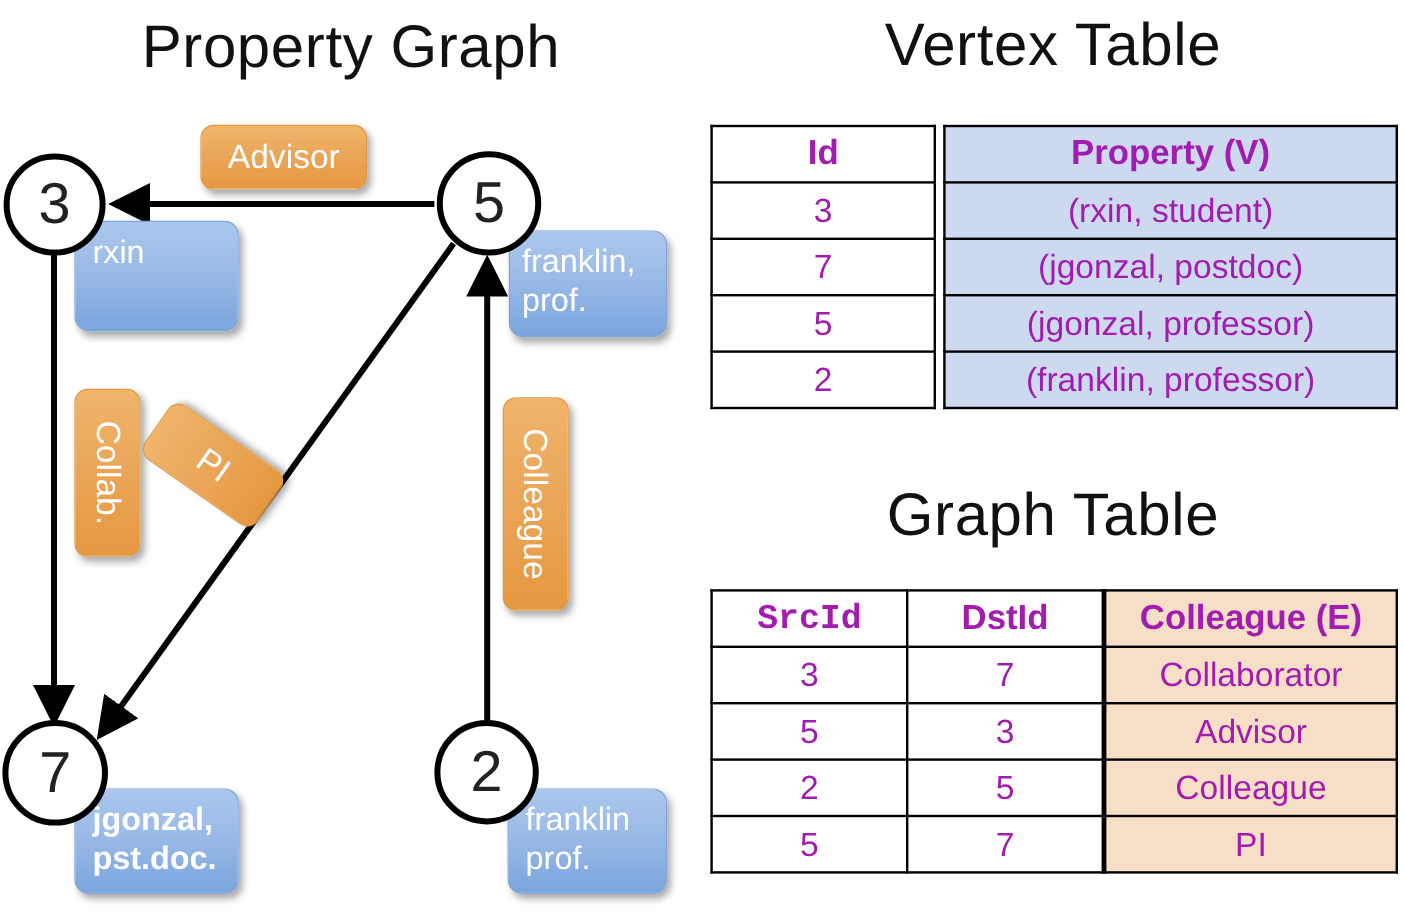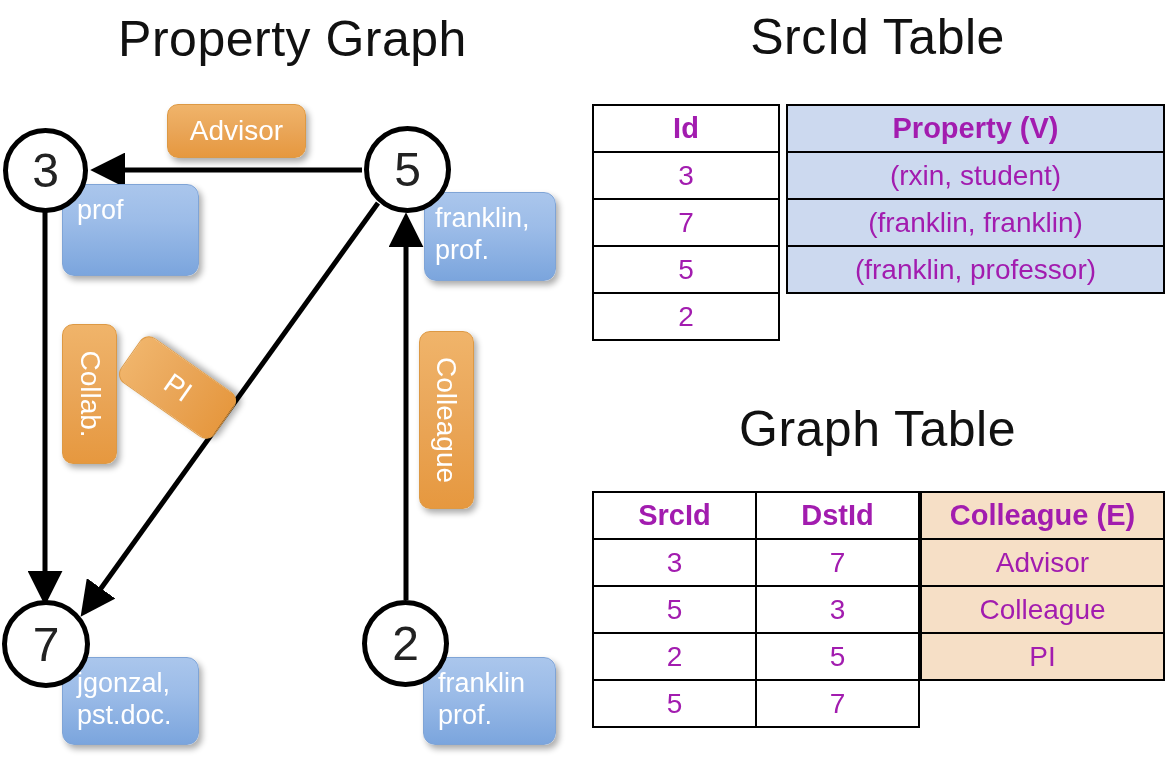--- a/index.html
+++ b/index.html
@@ -69,21 +69,21 @@
   .blue-col{background:#ccd9ef;margin-top:16px;}
   .peach-col{background:#f6dfc6;}
   .white-col{background:#ffffff;}
 </style>
 </head>
 <body>
 
 <div class="stage">
 
   <div class="title" id="title-pg">Property Graph</div>
-  <div class="title" id="title-vt">SrcId Table</div>
+  <div class="title" id="title-vt">Vertex Table</div>
   <div class="title" id="title-et">Graph Table</div>
 
   <svg id="graph-svg" viewBox="0 0 585 760" xmlns="http://www.w3.org/2000/svg">
     <defs>
       <marker id="arrow" viewBox="0 0 12 12" refX="10" refY="6" markerWidth="7" markerHeight="7" orient="auto-start-reverse">
         <path d="M 0 0 L 12 6 L 0 12 z" fill="#000"></path>
       </marker>
     </defs>
 
     <line x1="362" y1="170" x2="96" y2="170" stroke="#000" stroke-width="5" marker-end="url(#arrow)"></line>
@@ -105,29 +105,29 @@
 
   <div class="ebox rot" style="left:150px;top:330px;width:55px;height:115px;">
     <span>PI</span>
   </div>
 
   <div class="ebox vert" style="left:419px;top:331px;width:55px;height:178px;">
     <span>Colleague</span>
   </div>
 
   <div class="pbox" style="left:62px;top:184px;width:137px;height:92px;">
-    <div>prof</div>
+    <div>rxin</div>
   </div>
 
   <div class="pbox" style="left:424px;top:192px;width:132px;height:89px;padding-left:10px;">
     <div>franklin,</div>
     <div>prof.</div>
   </div>
 
-  <div class="pbox" style="left:62px;top:657px;width:137px;height:88px;">
+  <div class="pbox" style="left:62px;top:657px;width:137px;height:88px;font-weight:bold;">
     <div>jgonzal,</div>
     <div>pst.doc.</div>
   </div>
 
   <div class="pbox" style="left:423px;top:657px;width:133px;height:88px;">
     <div>franklin</div>
     <div>prof.</div>
   </div>
 
   <div class="vnode" style="left:3px;top:128px;width:85px;height:85px;">
@@ -168,32 +168,35 @@
 
   <table class="tbl" style="left:786px;top:104px;width:379px;">
     <tbody>
         <tr>
       <th class="blue-col">Property (V)</th>
     </tr>
     <tr>
       <td class="blue-col">(rxin, student)</td>
     </tr>
     <tr>
-      <td class="blue-col">(franklin, franklin)</td>
+      <td class="blue-col">(jgonzal, postdoc)</td>
+    </tr>
+    <tr>
+      <td class="blue-col">(jgonzal, professor)</td>
     </tr>
     <tr>
       <td class="blue-col">(franklin, professor)</td>
     </tr>
   </tbody>
     </table>
 
   <table class="tbl" style="left:592px;top:491px;width:322px;">
     <tbody>
         <tr>
-      <th class="white-col" style="width:161px;">SrcId</th>
+      <th class="white-col" style="width:161px;font-family:Liberation Mono, monospace;">SrcId</th>
       <th class="white-col" style="width:161px;">DstId</th>
     </tr>
     <tr>
       <td class="white-col">3</td>
       <td class="white-col">7</td>
     </tr>
     <tr>
       <td class="white-col">5</td>
       <td class="white-col">3</td>
     </tr>
@@ -207,20 +210,23 @@
     </tr>
   </tbody>
     </table>
 
   <table class="tbl" style="left:920px;top:491px;width:245px;">
     <tbody>
         <tr>
       <th class="peach-col">Colleague (E)</th>
     </tr>
     <tr>
+      <td class="peach-col">Collaborator</td>
+    </tr>
+    <tr>
       <td class="peach-col">Advisor</td>
     </tr>
     <tr>
       <td class="peach-col">Colleague</td>
     </tr>
     <tr>
       <td class="peach-col">PI</td>
     </tr>
   </tbody>
     </table>

